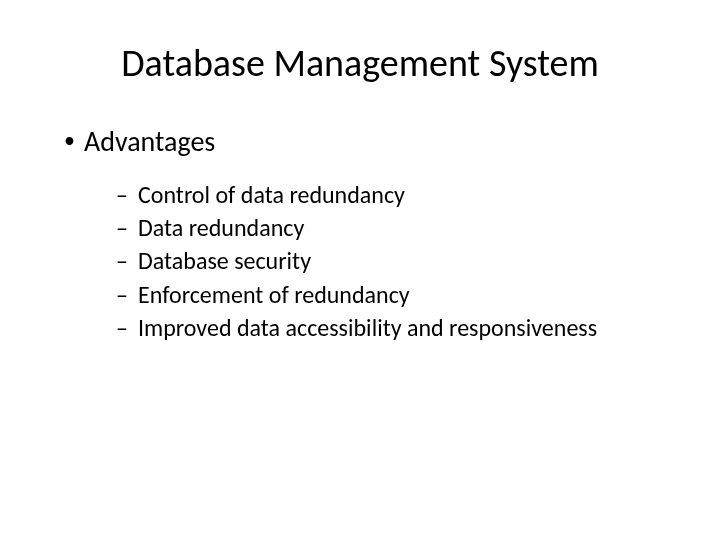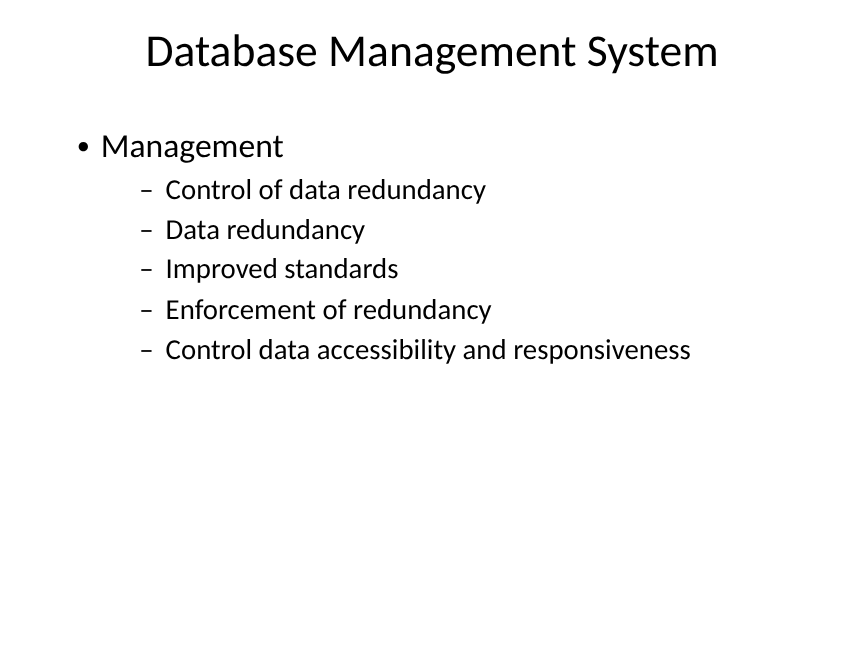--- a/index.html
+++ b/index.html
@@ -15,20 +15,21 @@
       color: #000000;
       padding: 20px 50px 20px 50px;
       overflow: hidden;
     }
     .title {
       font-size: 38px;
       font-weight: 400;
       text-align: center;
       margin-bottom: 38px;
       letter-spacing: 0px;
+      margin-top: 20px;
     }
     .level1 {
       list-style: none;
       padding-left: 10px;
     }
     .level1-item {
       position: relative;
       padding-left: 24px;
       font-size: 28px;
       margin-bottom: 10px;
@@ -37,21 +38,21 @@
       content: "•";
       position: absolute;
       left: 4px;
       top: 0;
       font-size: 22px;
       line-height: 34px;
     }
     .level2 {
       list-style: none;
       padding-left: 32px;
-      margin-top: 4px;
+      margin-top: 20px;
     }
     .level2-item {
       position: relative;
       padding-left: 22px;
       font-size: 24px;
       line-height: 1.3;
       margin-bottom: 2px;
     }
     .level2-item::before {
       content: "–";
@@ -60,22 +61,22 @@
       top: 0;
     }
   </style>
 </head>
 <body>
 
 <h1 class="title">Database Management System</h1>
 
 <ul class="level1">
   <li class="level1-item">
-    <span>Management</span>
+    <span>Advantages</span>
     <ul class="level2">
       <li class="level2-item">Control of data redundancy</li>
       <li class="level2-item">Data redundancy</li>
-      <li class="level2-item">Improved standards</li>
+      <li class="level2-item">Database security</li>
       <li class="level2-item">Enforcement of redundancy</li>
-      <li class="level2-item">Control data accessibility and responsiveness</li>
+      <li class="level2-item">Improved data accessibility and responsiveness</li>
     </ul>
   </li>
 </ul>
 
 </body></html>

